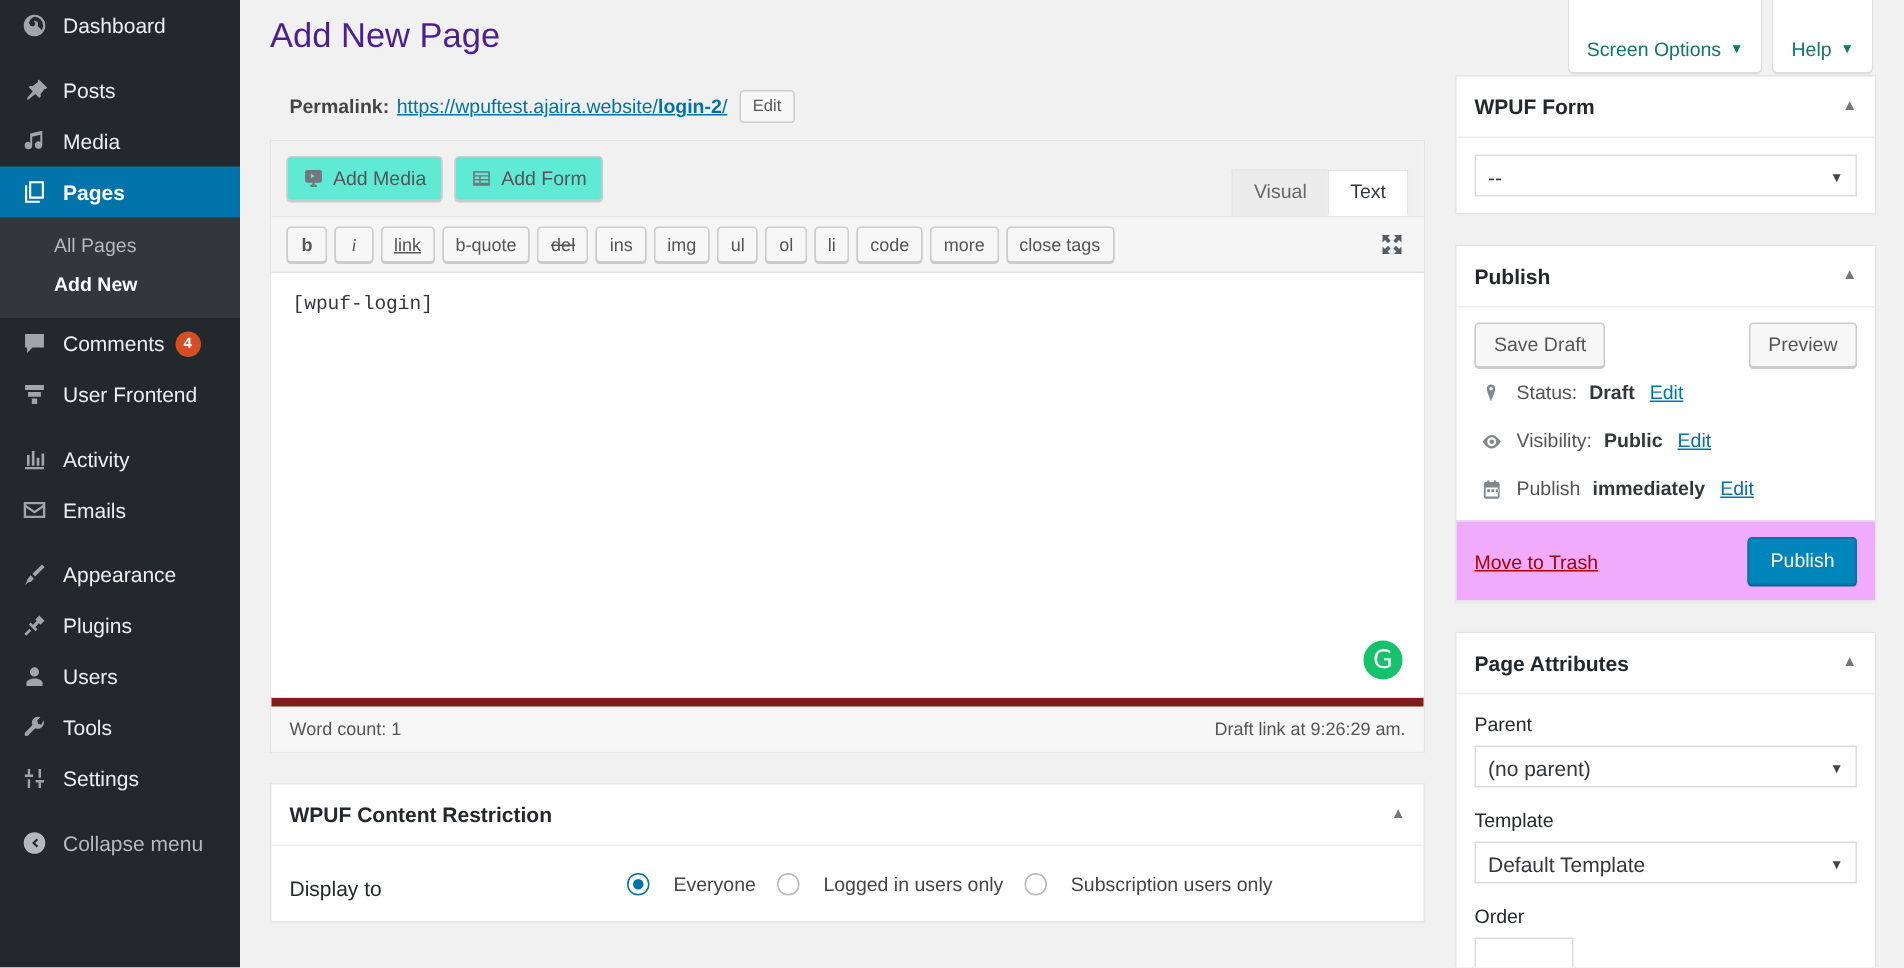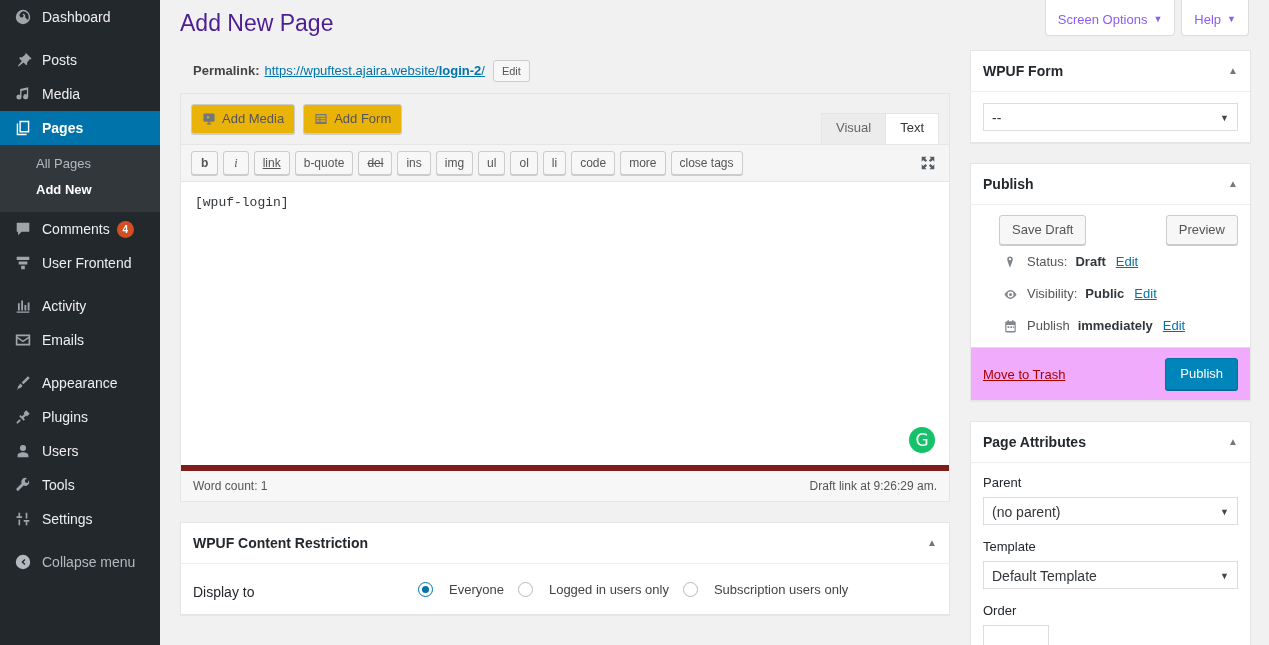--- a/index.html
+++ b/index.html
@@ -59,21 +59,21 @@
   
   #wpbody { flex: 1; position: relative; height: 645px; overflow: hidden; background: #f1f1f1; }
 
   #screen-meta-links {
     position: absolute; top: 0; right: 20px;
     display: flex; gap: 6px; z-index: 30;
   }
   .sm-button {
     background: #fff; border: 1px solid #ddd; border-top: none;
     border-radius: 0 0 4px 4px;
-    padding: 10px 12px 6px 12px; font-size: 13px; color: #8b5cf6;
+    padding: 23px 12px 6px 12px; font-size: 13px; color: #0f766e;
     cursor: pointer; line-height: 18px;
     box-shadow: 0 1px 1px -1px rgba(0,0,0,.1);
   }
   .sm-button .caret { font-size: 9px; margin-left: 6px; vertical-align: 2px; }
 
   #wrap { padding: 0 20px 0 20px; }
   h1.page-title {
     font-size: 23px; font-weight: 400; color: #4c1d95;
     line-height: 29px; padding: 9px 0 4px 0; margin: 0;
   }
@@ -105,21 +105,21 @@
 
   
   #postdivrich { background: #fff; border: 1px solid #e5e5e5; margin-top: 4px; }
   #wp-content-editor-tools {
     background: #f1f1f1; padding: 10px 10px 0 10px;
     position: relative; border-bottom: 1px solid #e5e5e5;
   }
   #media-buttons { display: inline-flex; gap: 8px; margin-bottom: 10px; }
   .media-btn {
     display: inline-flex; align-items: center; gap: 6px;
-    background: #eab308; border: 1px solid #ccc; border-radius: 3px;
+    background: #5eead4; border: 1px solid #ccc; border-radius: 3px;
     color: #555; font-size: 13px; padding: 4px 10px; line-height: 20px;
     cursor: pointer; box-shadow: 0 1px 0 #ccc;
   }
   .media-btn svg { fill: #72777c; display: block; }
   #editor-tabs {
     position: absolute; right: 10px; bottom: 0; display: flex;
   }
   .editor-tab {
     padding: 5px 14px 6px 14px; font-size: 13px; color: #666;
     background: #ececec; border: 1px solid #e5e5e5; border-bottom: none;
@@ -192,21 +192,21 @@
     font-family: "Liberation Sans", sans-serif;
     -webkit-appearance: none; appearance: none; cursor: pointer; outline: none;
   }
   .select-wrap { position: relative; }
   .select-wrap .sel-caret {
     position: absolute; right: 9px; top: 50%; margin-top: -4px;
     font-size: 9px; color: #444; pointer-events: none;
   }
 
   
-  #minor-publishing { padding: 10px 12px 0 28px; }
+  #minor-publishing { padding: 10px 12px 0 12px; }
   .pub-row1 { display: flex; justify-content: space-between; align-items: center; }
   .btn-secondary {
     background: #f7f7f7; border: 1px solid #ccc; border-radius: 3px;
     color: #555; font-size: 13px; padding: 4px 12px; line-height: 20px;
     cursor: pointer; box-shadow: 0 1px 0 #ccc;
   }
   .misc-pub {
     display: flex; align-items: center; gap: 8px;
     padding: 8px 0 6px 2px; font-size: 13px; color: #555; line-height: 18px;
   }

